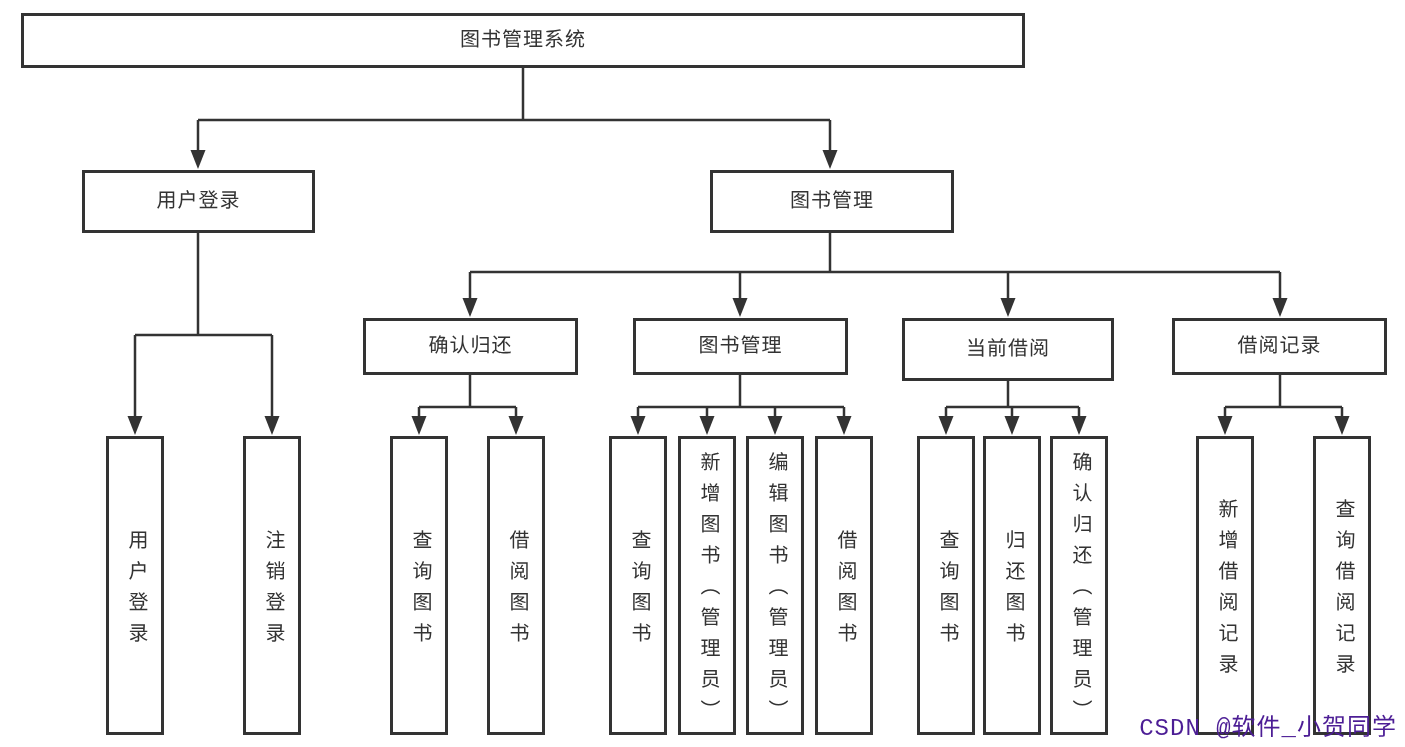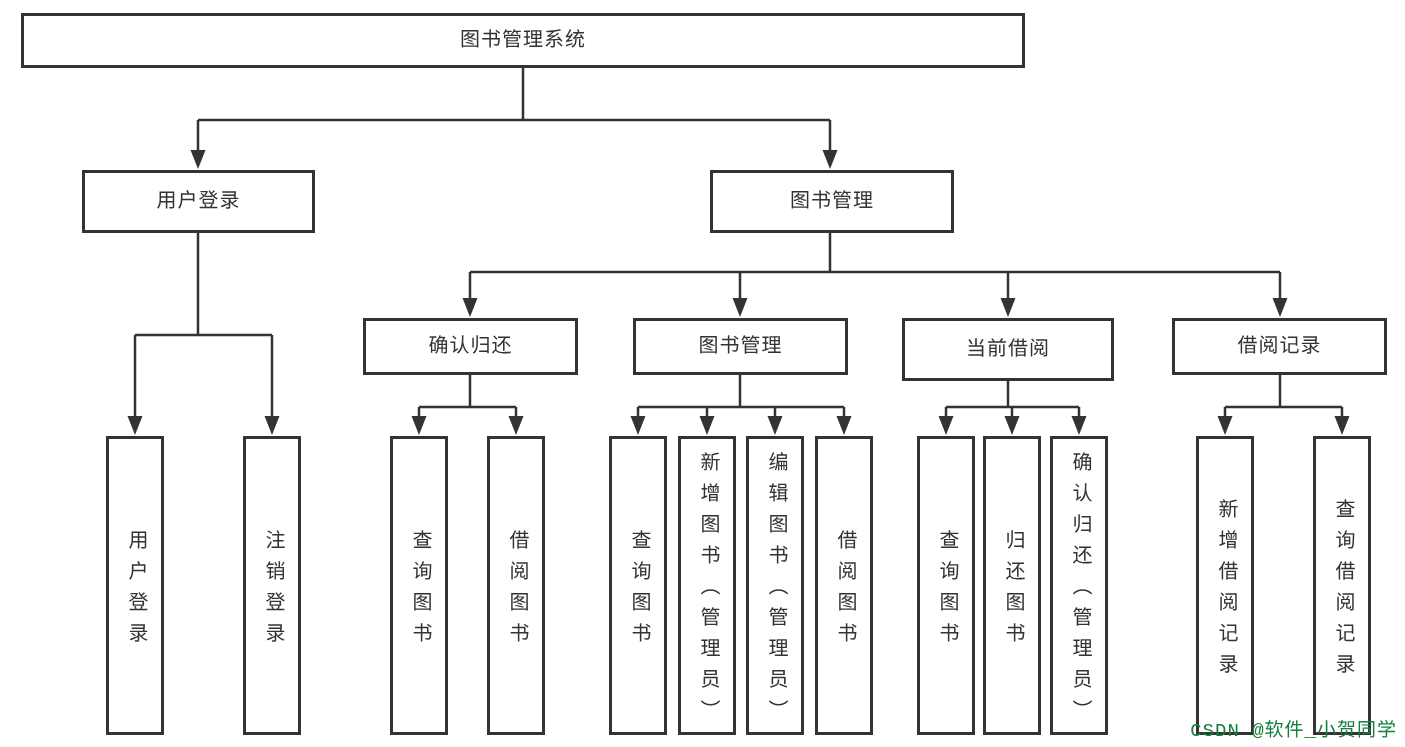--- a/index.html
+++ b/index.html
@@ -37,22 +37,22 @@
     text-orientation: mixed;
     font-size: 20px;
     letter-spacing: 11px;
     line-height: 1;
     padding-top: 10px;
   }
   .watermark {
     position: absolute;
     right: 8px;
     bottom: 5px;
-    font-size: 19px;
-    color: #15803d;
+    font-size: 24px;
+    color: #4c1d95;
     letter-spacing: 1px;
     white-space: nowrap;
   }
 </style>
 </head>
 <body>
 
 <div class="stage">
 
   <svg class="connectors" width="1405" height="747" viewBox="0 0 1405 747" xmlns="http://www.w3.org/2000/svg">

